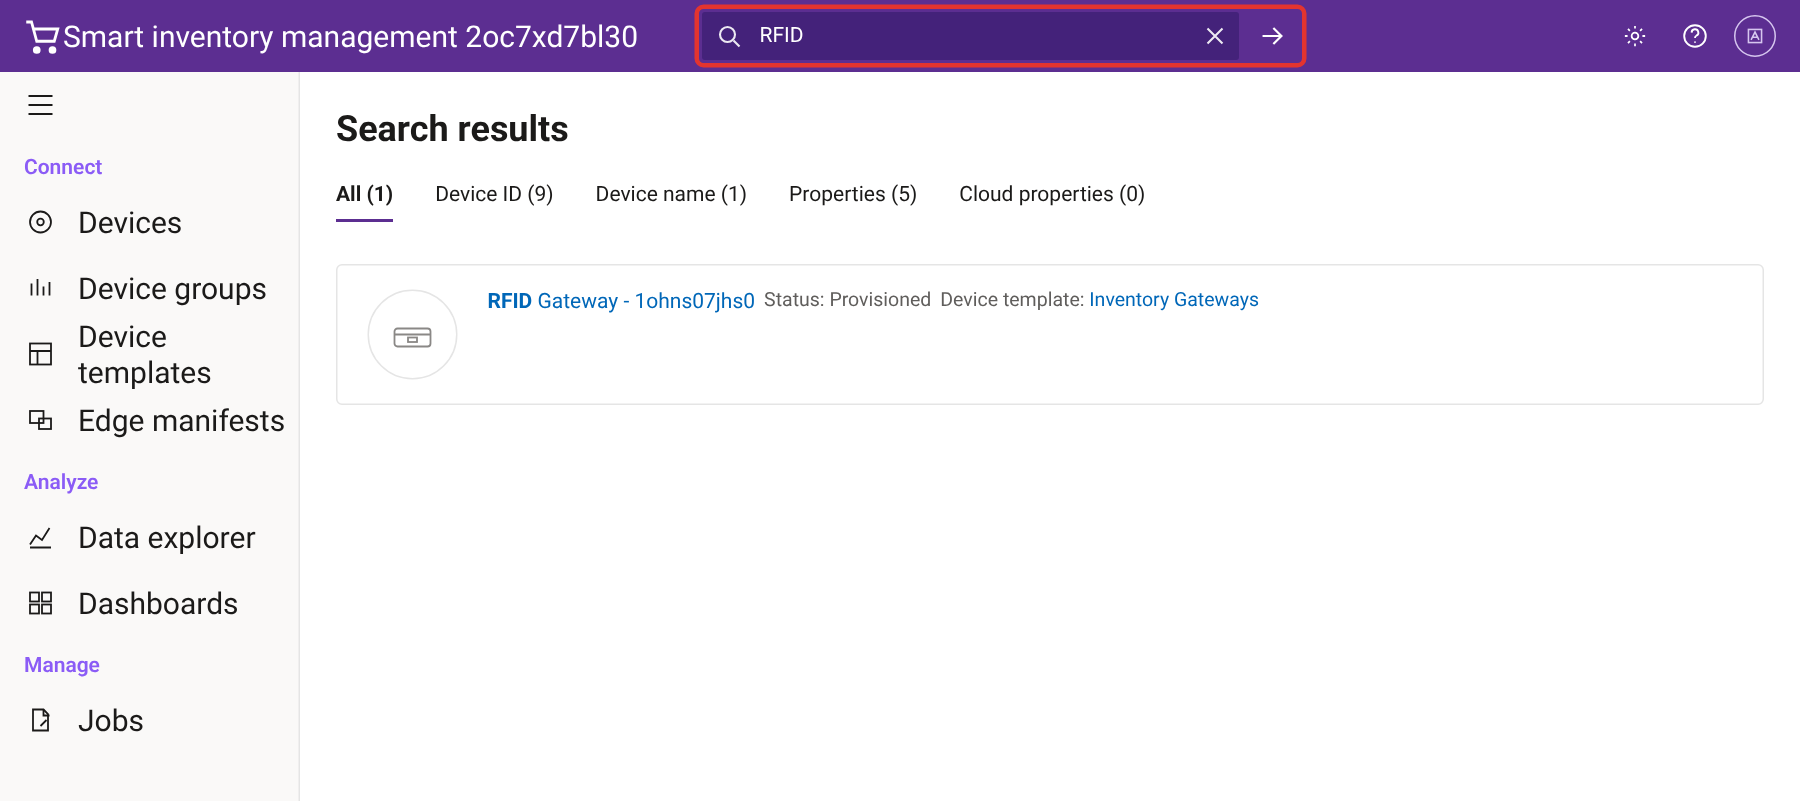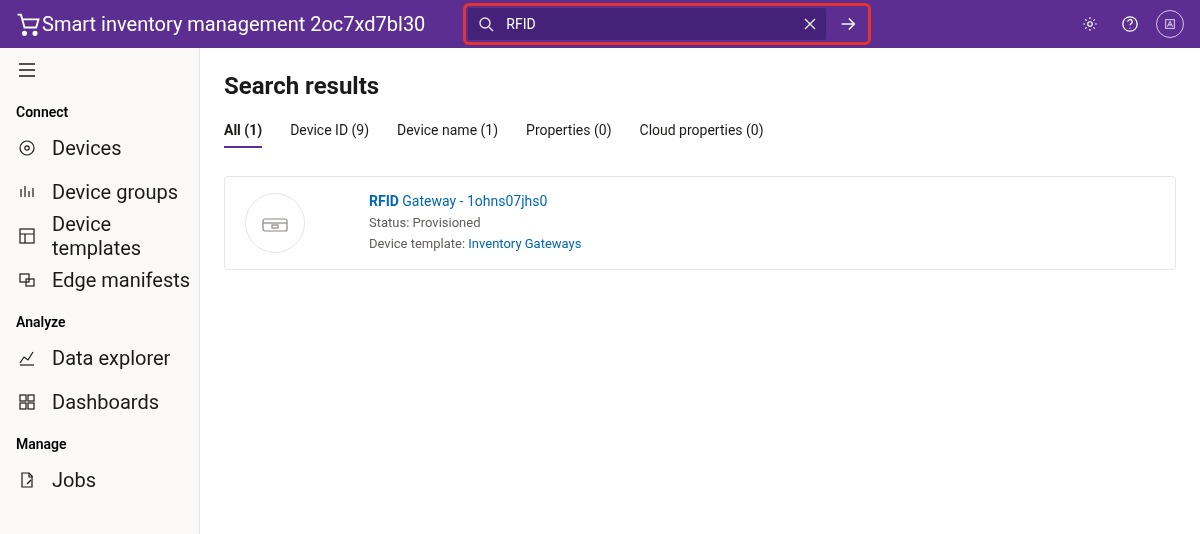--- a/index.html
+++ b/index.html
@@ -93,21 +93,21 @@
     height: 44px;
     display: flex;
     align-items: center;
     padding-left: 18px;
   }
   .menu-toggle svg { width: 18px; height: 14px; }
 
   .nav-section-label {
     font-size: 14px;
     font-weight: 600;
-    color: #000000;
+    color: #8b5cf6;
     padding: 12px 0 6px 16px;
   }
   .nav-item {
     height: 44px;
     display: flex;
     align-items: center;
     padding-left: 18px;
     font-size: 20px;
     color: #1b1a19;
     cursor: pointer;
@@ -164,21 +164,21 @@
     background: #fff;
   }
   .result-thumb {
     width: 60px; height: 60px;
     border: 1px solid #e5e5e5;
     border-radius: 50%;
     display: flex; align-items: center; justify-content: center;
     flex: 0 0 auto;
   }
   .result-thumb svg { width: 26px; height: 18px; }
-  .result-body { display: flex; flex-direction: column; gap: 6px; margin-left: 44px; }
+  .result-body { display: flex; flex-direction: row; gap: 6px; }
   .result-title { font-size: 14px; color: #0067b8; }
   .result-title .match { font-weight: 700; }
   .result-line { font-size: 13px; color: #605e5c; }
   .result-line a { color: #0067b8; text-decoration: none; }
 </style>
 </head>
 <body>
 
 <div class="topbar">
   <span class="logo-icon">
@@ -322,21 +322,21 @@
     </div>
   </div>
 
   <div class="main">
     <h1>Search results</h1>
 
     <div class="tabs">
       <div class="tab active">All (1)</div>
       <div class="tab">Device ID (9)</div>
       <div class="tab">Device name (1)</div>
-      <div class="tab">Properties (0)</div>
+      <div class="tab">Properties (5)</div>
       <div class="tab">Cloud properties (0)</div>
     </div>
 
     <div class="result-card">
       <div class="result-thumb">
         <svg viewBox="0 0 26 18" fill="none" stroke="#8a8886" stroke-width="1.2">
           <rect x="1" y="5" width="24" height="12" rx="2"></rect>
           <path d="M1 9h24"></path>
             <rect x="10" y="11" width="6" height="3"></rect>
         </svg>

